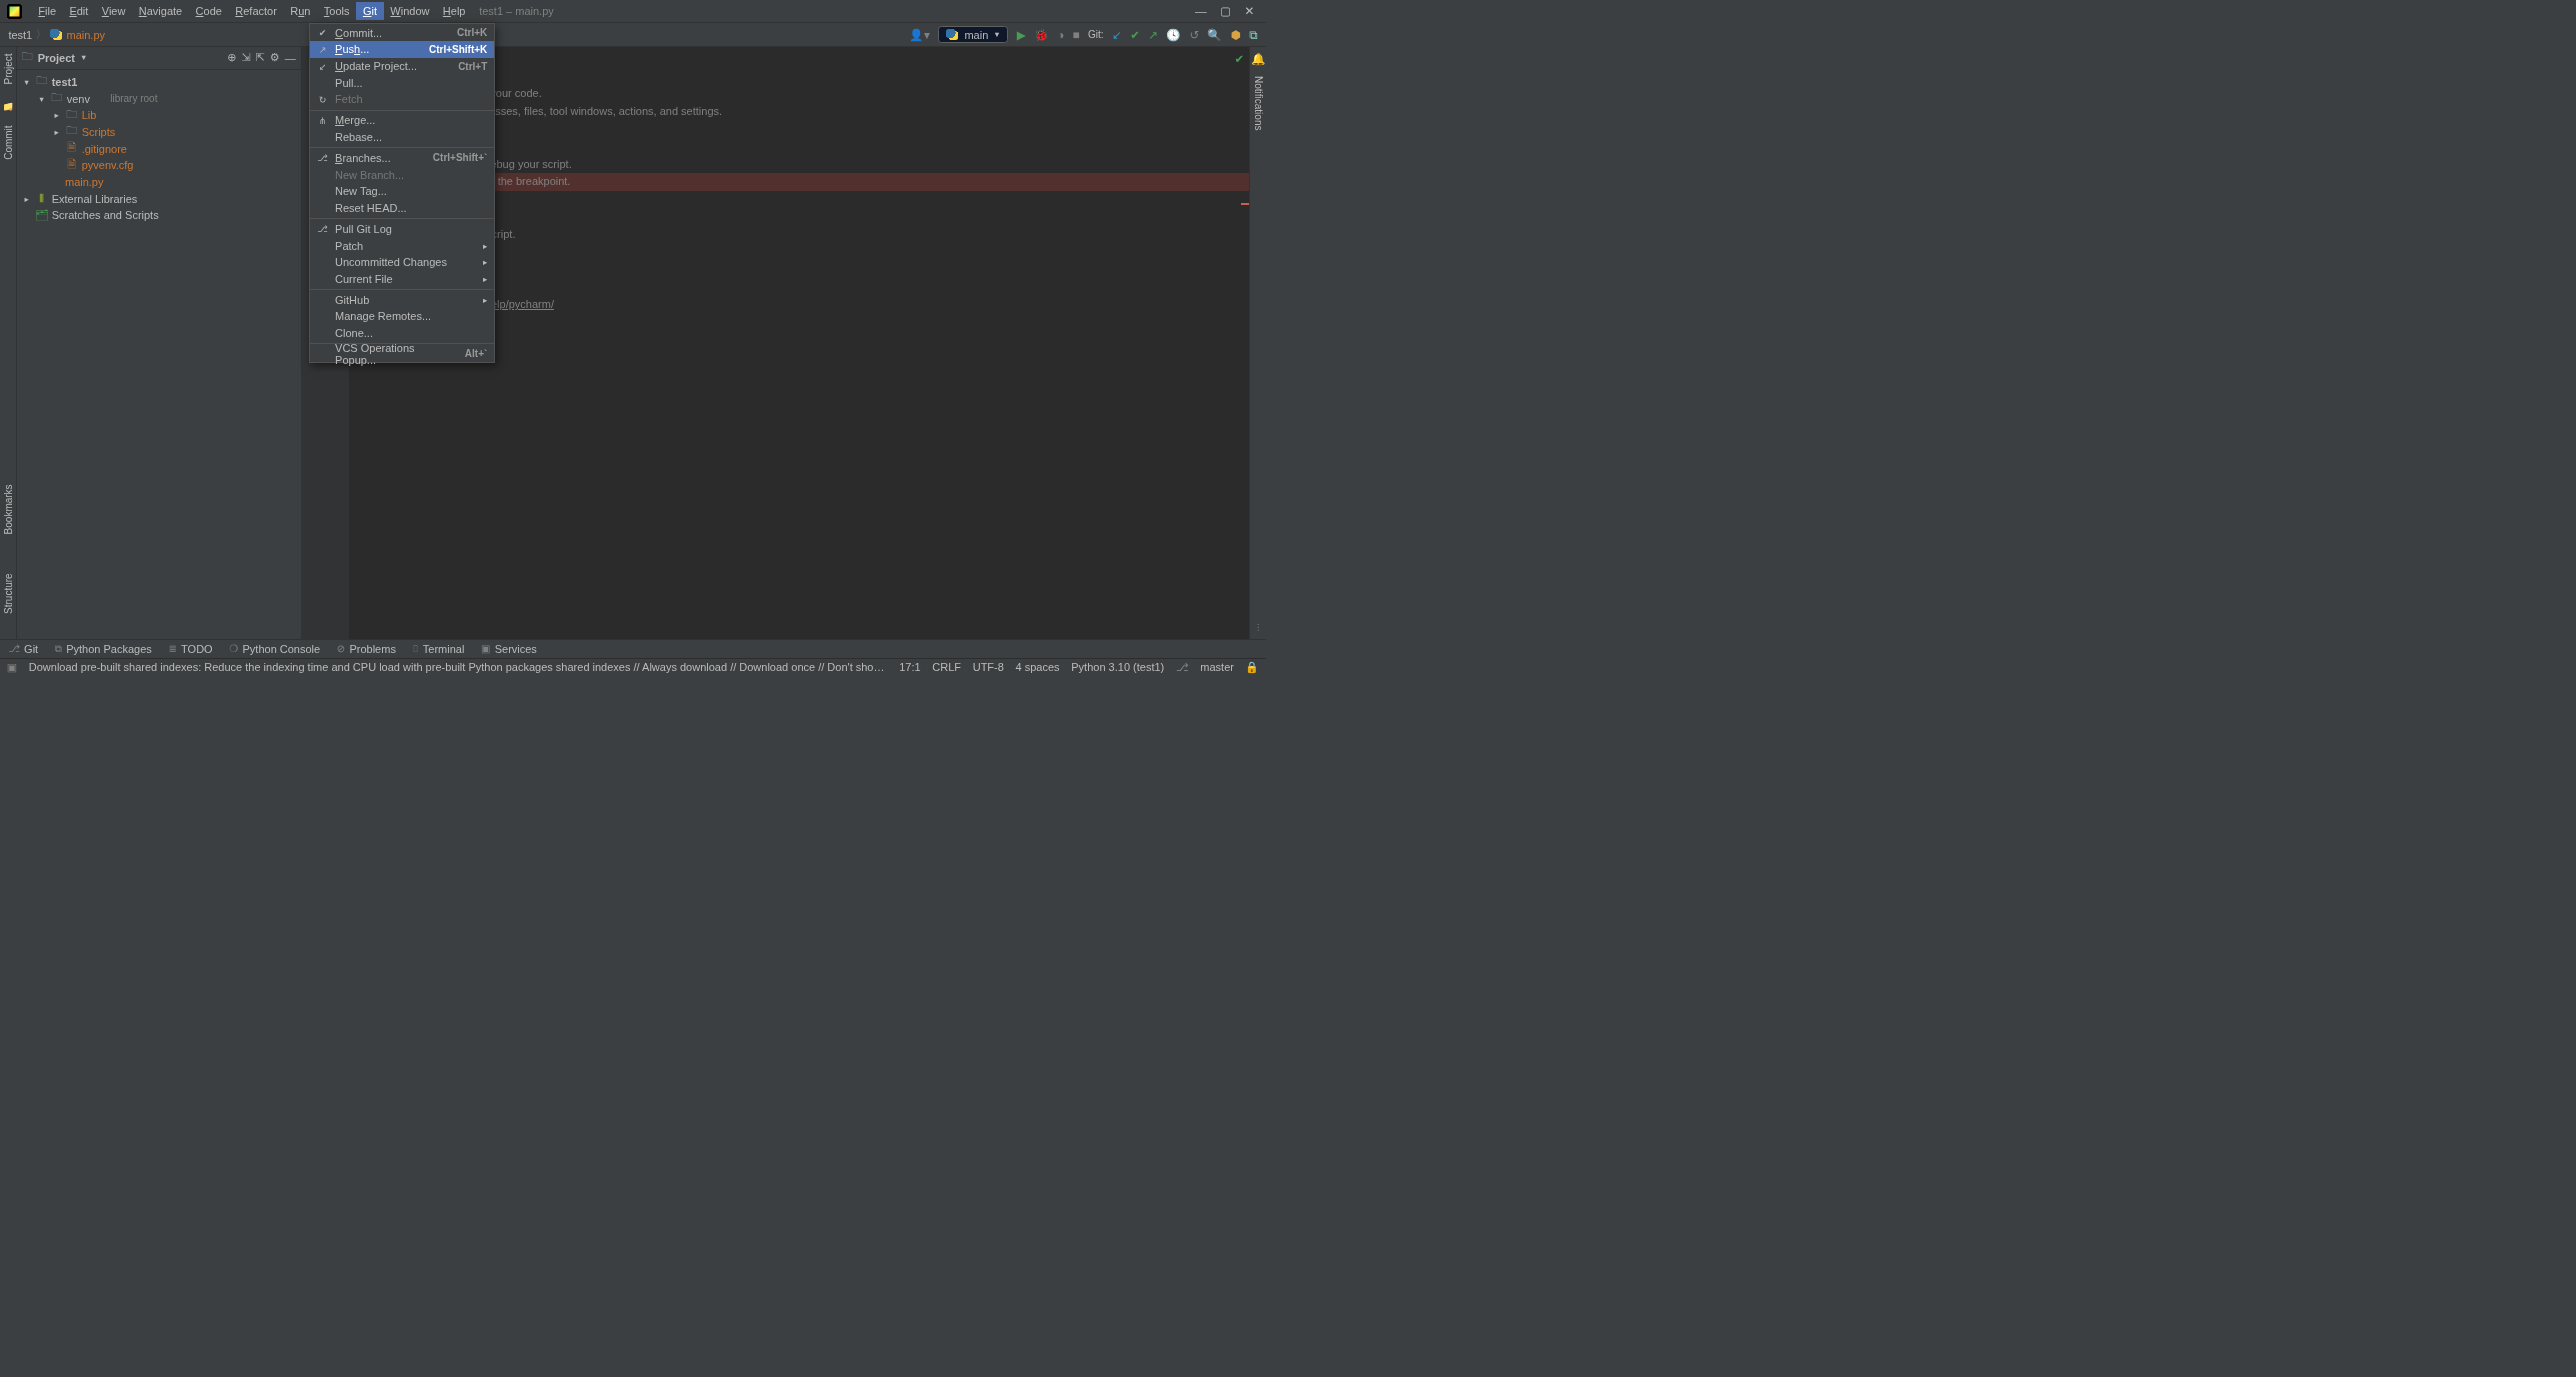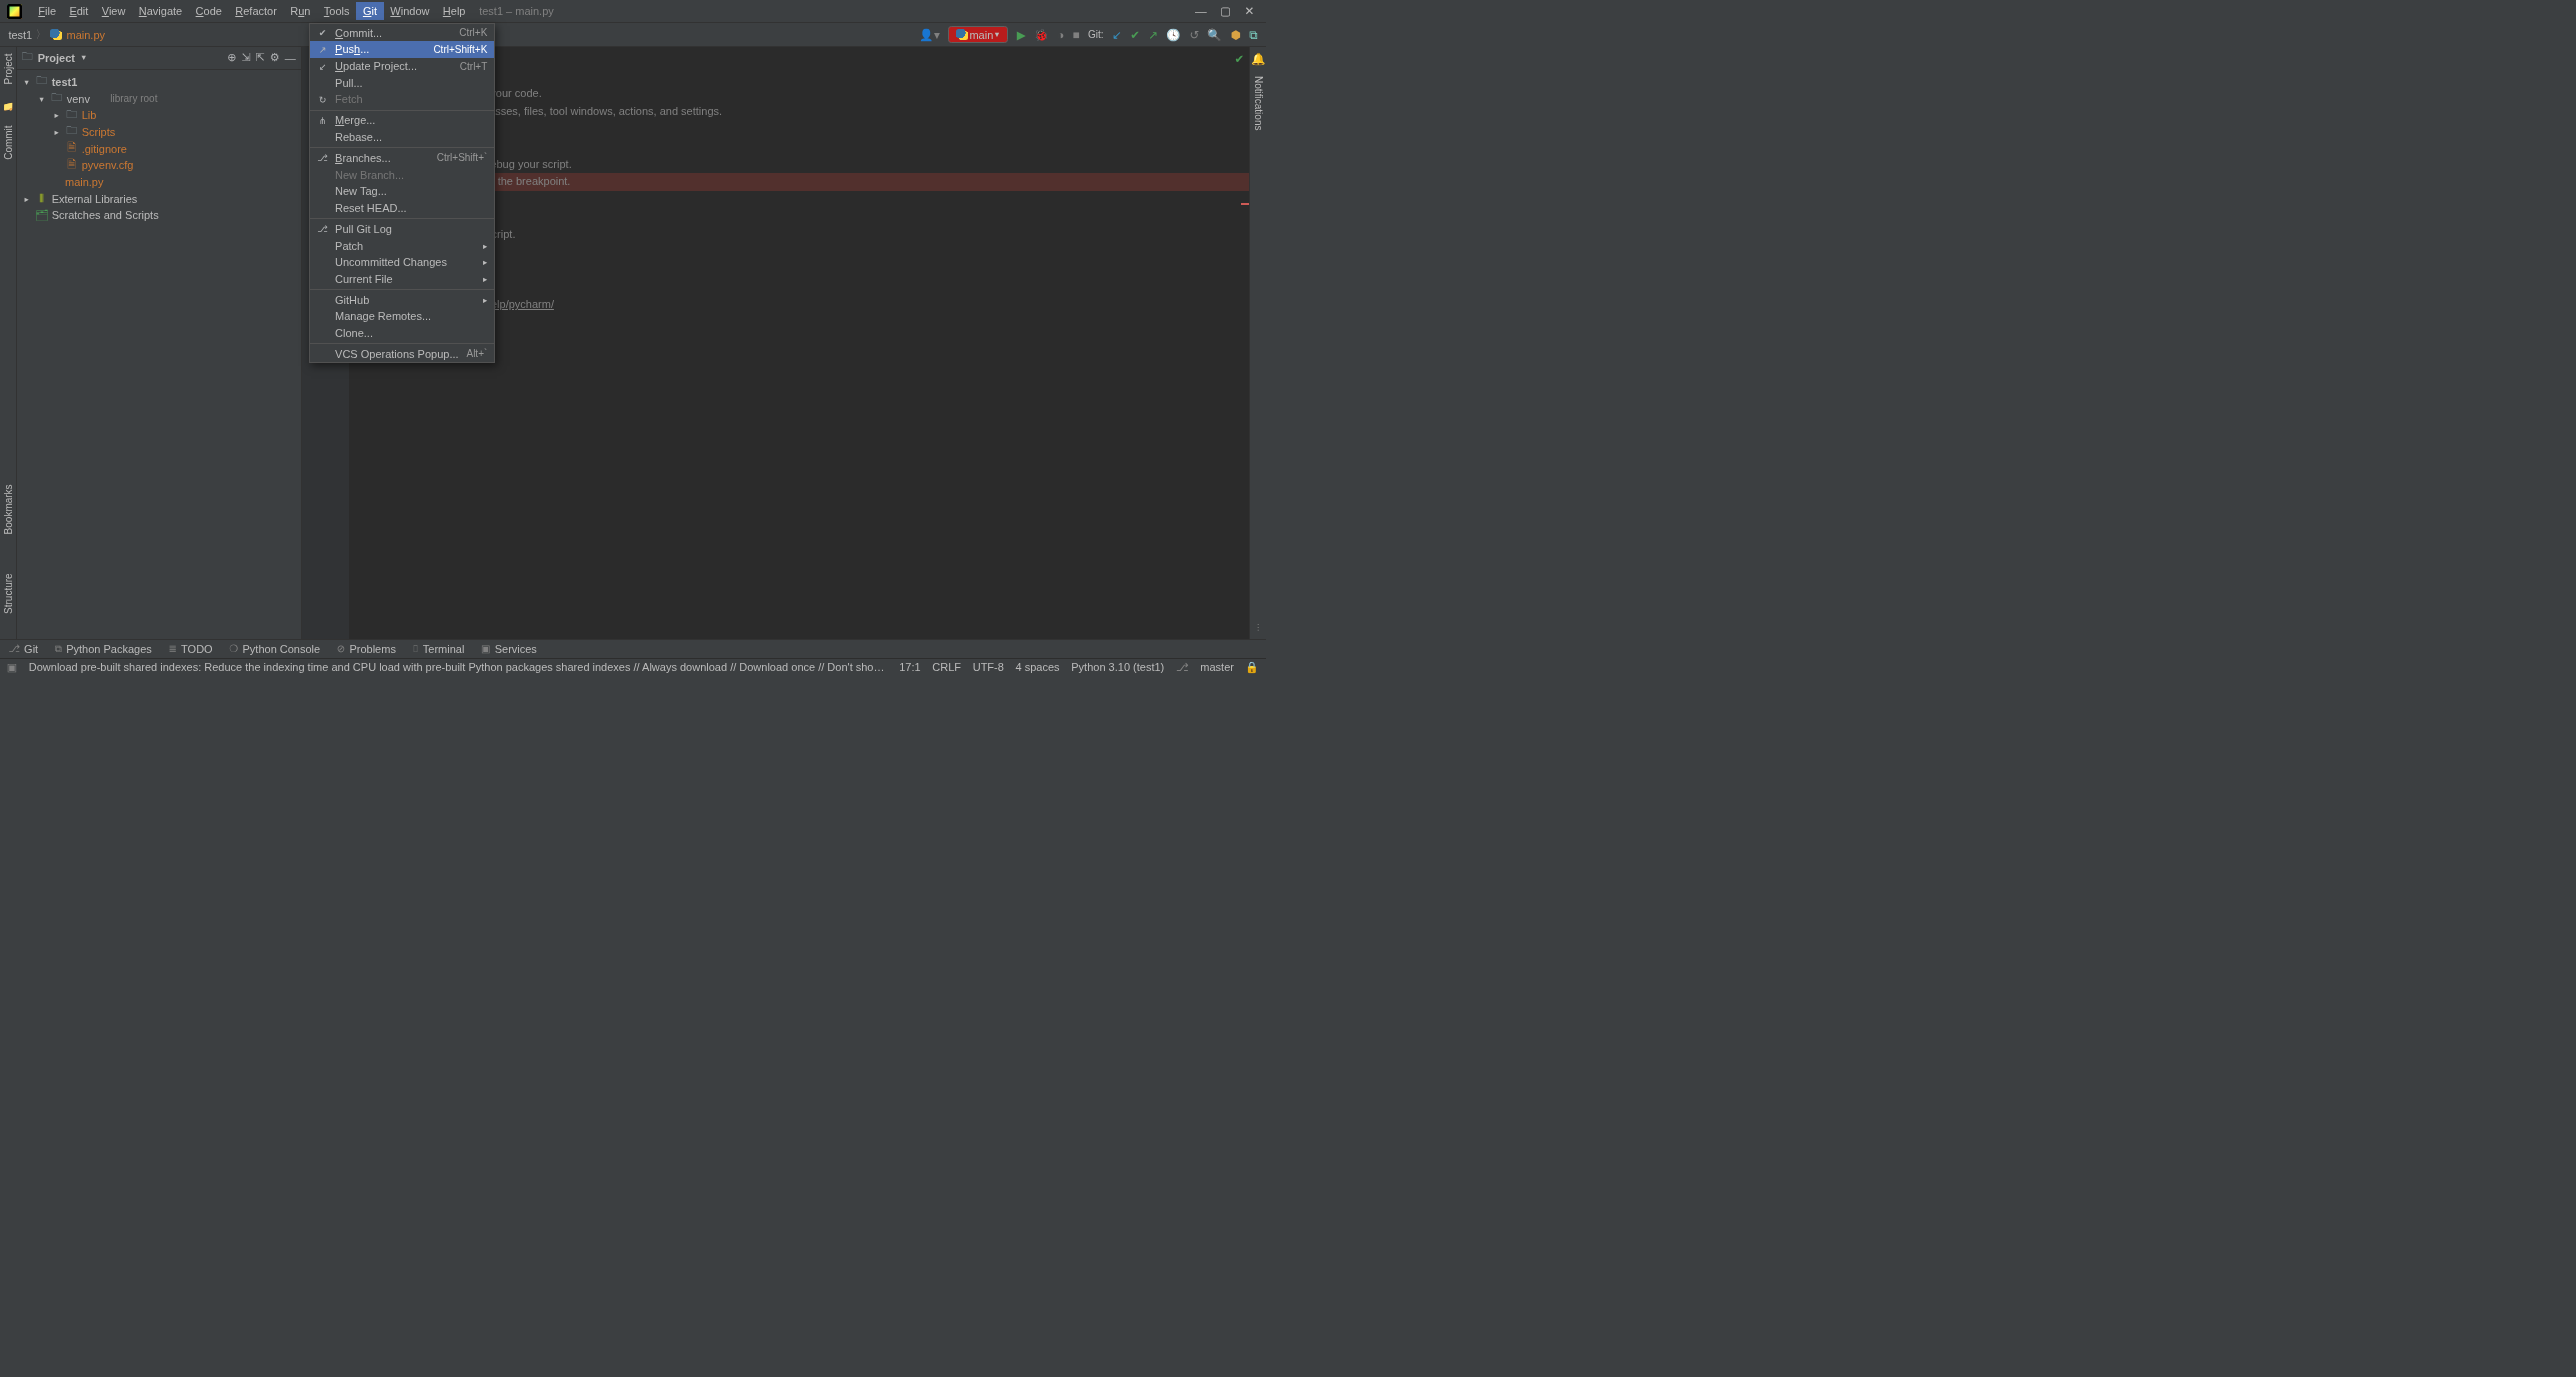--- a/index.html
+++ b/index.html
@@ -11,21 +11,21 @@
 .menubar .menu-item .mn { text-decoration: underline; }
 .menubar .project-label { margin-left: 7px; color: #808080; }
 .menubar .win-controls { margin-left: auto; display: flex; gap: 13.4px; padding-right: 8.4px; color: #bbbbbb; }
 .menubar .win-controls span { cursor: default; font-size: 11.7px; }
 .navbar { height: 23.4px; background: #3c3f41; display: flex; align-items: center; padding: 0 8.4px; border-bottom: 0.8px solid #323232; }
 .navbar .crumbs { display: flex; align-items: center; gap: 3.3px; }
 .navbar .chev { color: #6b6b6b; }
 .navbar .py-icon { display:inline-block; width:11.7px; height:11.7px; background: radial-gradient(circle at 35% 35%, #3572A5 50%, transparent 52%), radial-gradient(circle at 65% 65%, #FFD43B 50%, transparent 52%); border-radius:2.5px; margin-right:1.7px; }
 .navbar .file-label { color: #cc7832; }
 .navbar .right-tools { margin-left: auto; display: flex; align-items: center; gap: 8.4px; }
-.navbar .run-config { background: #b91c1c; border: 0.8px solid #5e6060; border-radius: 3.3px; padding: 1.7px 6.7px; display: flex; align-items: center; }
+.navbar .run-config { background: #0f172a; border: 0.8px solid #5e6060; border-radius: 3.3px; padding: 1.7px 6.7px; display: flex; align-items: center; gap: 5px; }
 .navbar .tri-down { font-size: 7.5px; color: #bbbbbb; }
 .navbar .icon { font-size: 11.7px; cursor: default; }
 .icon-green { color: #499c54; }
 .icon-blue { color: #3592c4; }
 .icon-yellow { color: #d9a343; }
 .icon-gray { color: #808080; }
 .main-area { display:flex; height: calc(100% - 23.4px - 23.4px - 18.4px - 18.4px); position:relative; }
 .tool-left { width: 16.7px; background: #3c3f41; border-right: 0.8px solid #323232; display:flex; flex-direction:column; align-items:center; padding-top:5px; gap:11.7px; position:relative; }
 .tool-left .vlabel { writing-mode: vertical-rl; transform: rotate(180deg); font-size:10px; color:#bbbbbb; padding: 1.7px; cursor:default; }
 .tool-left .vlabel.small-icon { font-size:9.2px; }
@@ -56,21 +56,21 @@
 .check { position:absolute; top:5px; right:5px; color:#499c54; font-size:11.7px; }
 .red-mark { position:absolute; right:0; top:156px; width:8.4px; height:2.5px; background:#cf5b56; }
 .dropdown { position:absolute; top:23.4px; left:309px; width:186px; background:#3c3f41; border:0.8px solid #515151; box-shadow: 1.7px 3.3px 8.4px rgba(0,0,0,.5); z-index: 100; }
 .dropdown .mi { height:16.7px; display:flex; align-items:center; padding: 0 6.7px; gap:6.7px; cursor:default; }
 .dropdown .mi.sel { background:#4b6eaf; color:#fff; }
 .dropdown .mi.sel .sc, .dropdown .mi.sel .mn { color:#fff; }
 .dropdown .mi.disabled { color:#777; }
 .dropdown .mi .ic { width:11.7px; text-align:center; color:#afb1b3; font-size:9.2px;}
 .dropdown .mi .lbl { flex:1; }
 .dropdown .mi .lbl .mn { text-decoration: underline; }
-.dropdown .mi .sc { color:#999; font-size:10px; }
+.dropdown .mi .sc { color:#999; font-size:10px;font-weight:bold; }
 .dropdown .mi .arrow-r { color:#bbbbbb; font-size:8.4px; }
 .dropdown .sep { height:0.8px; background:#515151; margin:1.7px 0; }
 .bottom-tools { height:18.4px; background:#3c3f41; border-top:0.8px solid #323232; display:flex; align-items:center; padding:0 8.4px; gap:16.7px; }
 .bottom-tools .bt { display:flex; align-items:center; gap:4.2px; color:#bbbbbb; cursor:default; }
 .bottom-tools .bt .ic { color:#808080; font-size:10px;}
 .statusbar { height:18.4px; background:#3c3f41; border-top:0.8px solid #2d2d2d; display:flex; align-items:center; padding:0 6.7px; gap:11.7px; font-size:10px; }
 .statusbar .msg { flex:1; color:#bbbbbb; white-space:nowrap; overflow:hidden; text-overflow:ellipsis;}
 .statusbar .fld { color:#bbbbbb; }
 .statusbar .pad-ic { color:#808080; }
 </style>

